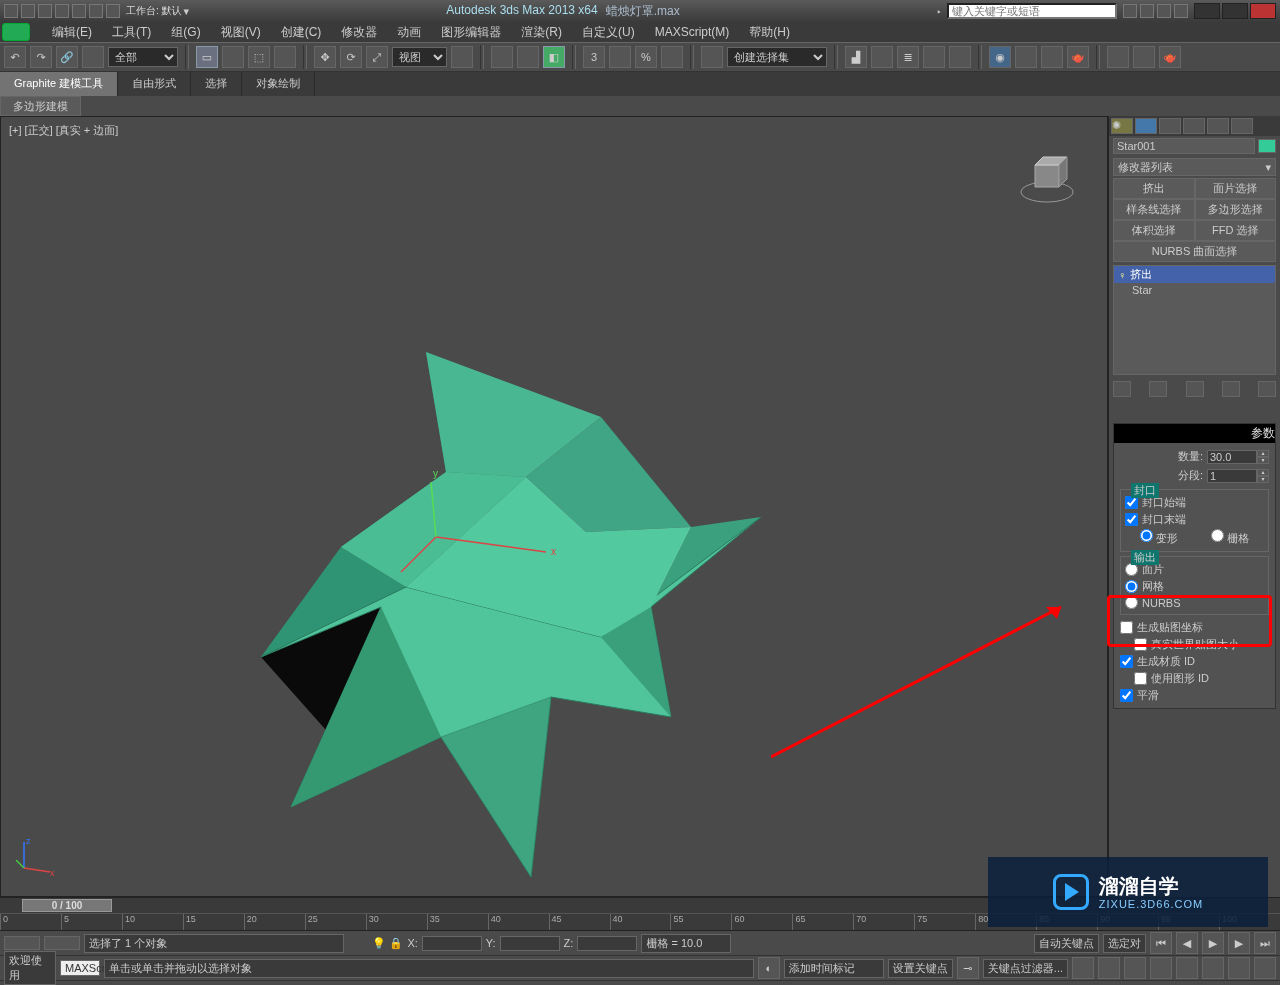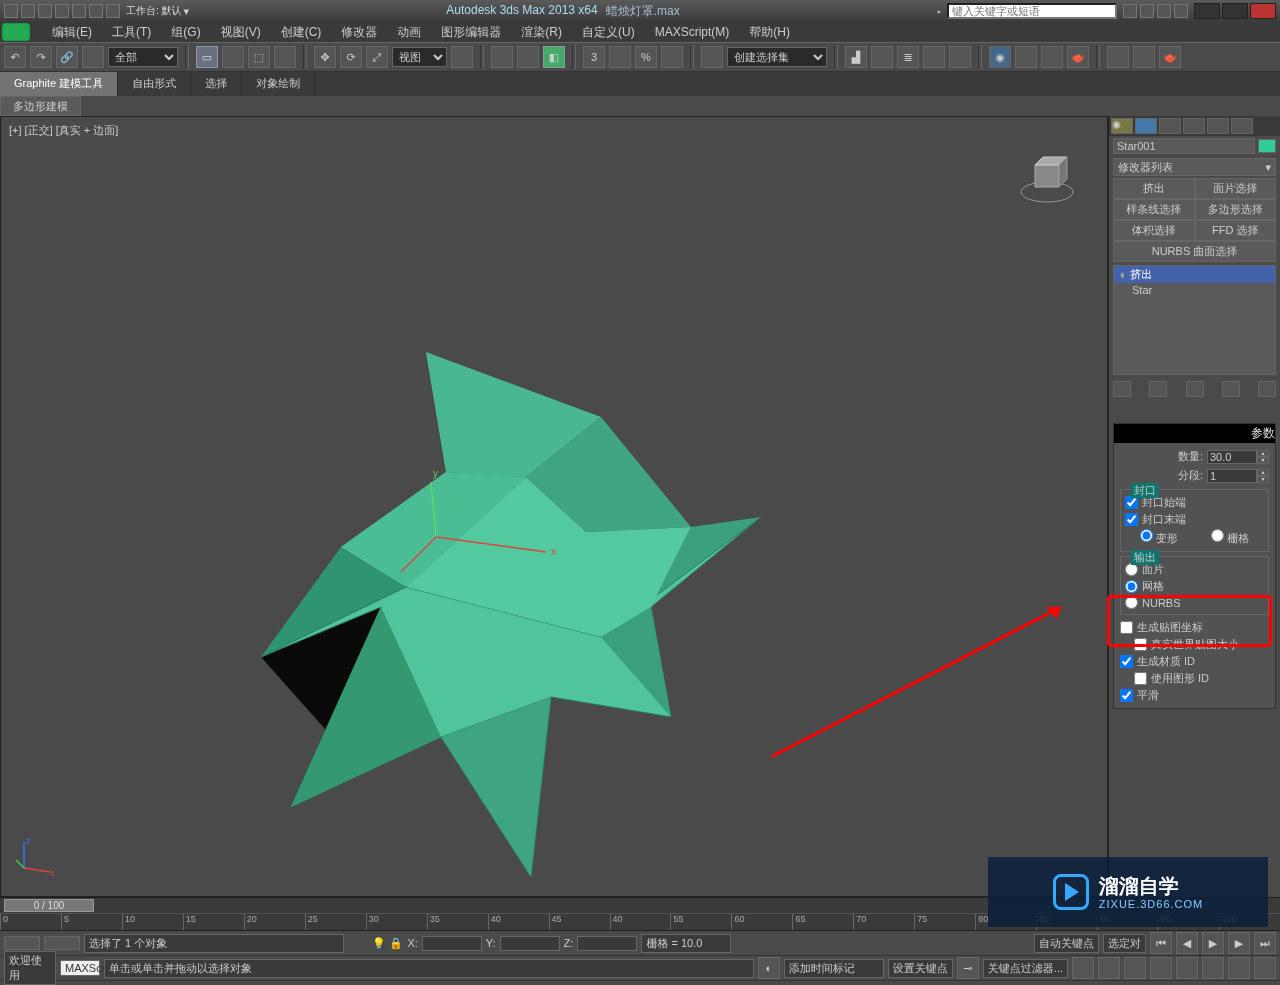--- a/index.html
+++ b/index.html
@@ -55,21 +55,21 @@
 .spinner { display:flex; }
 .spinner input { width:50px; height:14px; background:#3a3a3a; color:#ccc; border:1px solid #666; font-size:11px; text-align:left; padding:0 2px;}
 .spinner .spbtns { width:12px; display:flex; flex-direction:column;}
 .spinner .spbtns span { height:7px; background:#555; border:1px solid #666; font-size:6px; line-height:5px; text-align:center;}
 .group { border:1px solid #666; margin:4px 0; padding:4px; position:relative;}
 .group .gtitle { position:absolute; top:-7px; left:4px; background:#0f766e; padding:0 3px; font-size:11px;margin-left:6px;}
 .chkrow, .radrow { display:flex; align-items:center; gap:4px; padding:1px 0; font-size:11px;}
 .chkrow input, .radrow input { margin:0;}
 .timeline { position:absolute; bottom:55px; left:0; right:0; height:33px; background:#4a4a4a; border-top:1px solid #222;}
 .time-slider { height:15px; background:#3a3a3a; display:flex; align-items:center;}
-.slider-thumb { width:90px; height:13px; background:#777; border:1px solid #999; margin-left:4px; text-align:center; font-size:10px; color:#ddd;}
+.slider-thumb { width:90px; height:13px; background:#777; border:1px solid #999; margin-left:22px; text-align:center; font-size:10px; color:#ddd;font-weight:bold;}
 .time-ruler { height:18px; background:#3a3a3a; position:relative; border-top:1px solid #555; display:flex;}
 .statusbar { position:absolute; bottom:0; left:0; right:0; height:55px; background:#4a4a4a; border-top:1px solid #222;}
 .status-row { display:flex; align-items:center; height:16px; gap:4px; padding:12px 4px; border-bottom:1px solid #333;}
 .status-row .sbox { background:#3a3a3a; border:1px solid #666; padding:1px 4px; font-size:11px;}
 .coord { background:#3a3a3a; border:1px solid #666; width:60px; padding:1px 2px; font-size:10px;}
 .watermark { position:absolute; bottom:58px; right:12px; width:280px; height:70px; background:rgba(10,30,60,0.85); border-radius:0; display:flex; align-items:center; justify-content:center; gap:10px; z-index:100;}
 .watermark .play { width:36px; height:36px; border:3px solid #3af; border-radius:8px; display:flex; align-items:center;justify-content:center;}
 .watermark .play::after { content:""; border-left:14px solid #3af; border-top:9px solid transparent; border-bottom:9px solid transparent; margin-left:3px;}
 .watermark .txt { color:#fff; font-size:20px; font-weight:bold; line-height:1.2;}
 .watermark .sub { font-size:11px; color:#8cf; letter-spacing:1px;}

